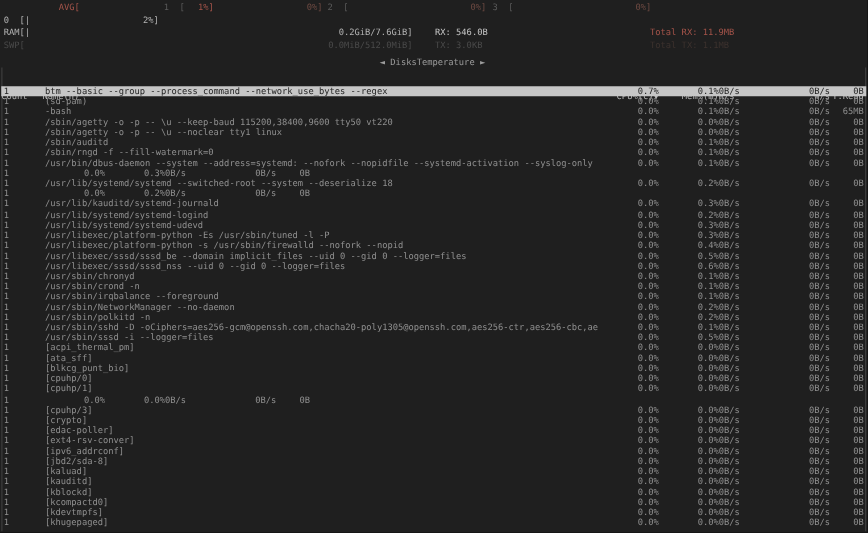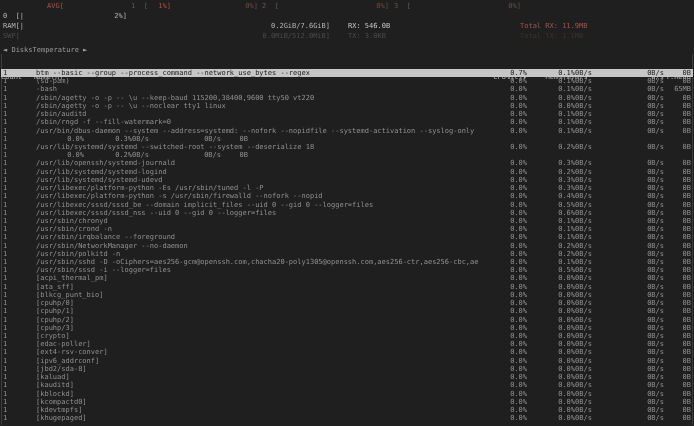--- a/index.html
+++ b/index.html
@@ -9,21 +9,21 @@
   .pos{position:absolute;line-height:9px;white-space:pre;}
   .meter{position:absolute;display:flex;justify-content:space-between;line-height:9px;white-space:pre;}
   .red{color:#a5544a;}
   .dimred{color:#6e4a42;}
   .bright{color:#b4b4b4;}
   .white{color:#c6c6c6;}
   .dim{color:#4a4a4a;}
   .vdim{color:#3d322e;}
   .label-dim{color:#5a5a5a;}
   .tabs{position:absolute;top:46px;left:3px;right:5px;display:flex;
-    justify-content:flex-start;line-height:9px;color:#9c9c9c;}
+    justify-content:center;line-height:9px;color:#9c9c9c;}
   .table-frame{position:absolute;top:54px;left:1px;right:1px;bottom:1px;
     border-left:1px solid #3c3c3c;border-right:1px solid #3c3c3c;}
   .hrow{position:absolute;top:73px;left:1px;right:1px;display:flex;
     line-height:9px;color:#b8b8b8;padding-left:0;}
   .rows{position:absolute;top:69px;left:1px;right:1px;}
   .prow{display:flex;height:8.23px;line-height:8.23px;padding-left:2px;
     color:#909090;cursor:default;}
   .prow.selected{background:#c6c6c6;color:#1e1e1e;}
   .c-count{width:33px;flex:none;white-space:pre;}
   .c-name{flex:1;overflow:hidden;white-space:pre;}
@@ -184,21 +184,21 @@
       <div class="prow">
         <span class="c-count">1</span>
         <span class="c-cpu">0.0%</span>
         <span class="c-mem">0.2%</span>
         <span class="c-rs">0B/s</span>
         <span class="c-ws">0B/s</span>
         <span class="c-tread">0B</span>
       </div>
       <div class="prow">
         <span class="c-count">1</span>
-        <span class="c-name">/usr/lib/openssh/systemd-journald</span>
+        <span class="c-name">/usr/lib/kauditd/systemd-journald</span>
         <span class="c-cpu">0.0%</span>
         <span class="c-mem">0.3%</span>
         <span class="c-rs">0B/s</span>
         <span class="c-ws">0B/s</span>
         <span class="c-tread">0B</span>
       </div>
       <div class="prow">
         <span class="c-count">1</span>
         <span class="c-name">/usr/lib/systemd/systemd-logind</span>
         <span class="c-cpu">0.0%</span>
@@ -355,21 +355,20 @@
         <span class="c-count">1</span>
         <span class="c-name">[cpuhp/1]</span>
         <span class="c-cpu">0.0%</span>
         <span class="c-mem">0.0%</span>
         <span class="c-rs">0B/s</span>
         <span class="c-ws">0B/s</span>
         <span class="c-tread">0B</span>
       </div>
       <div class="prow">
         <span class="c-count">1</span>
-        <span class="c-name">[cpuhp/2]</span>
         <span class="c-cpu">0.0%</span>
         <span class="c-mem">0.0%</span>
         <span class="c-rs">0B/s</span>
         <span class="c-ws">0B/s</span>
         <span class="c-tread">0B</span>
       </div>
       <div class="prow">
         <span class="c-count">1</span>
         <span class="c-name">[cpuhp/3]</span>
         <span class="c-cpu">0.0%</span>

